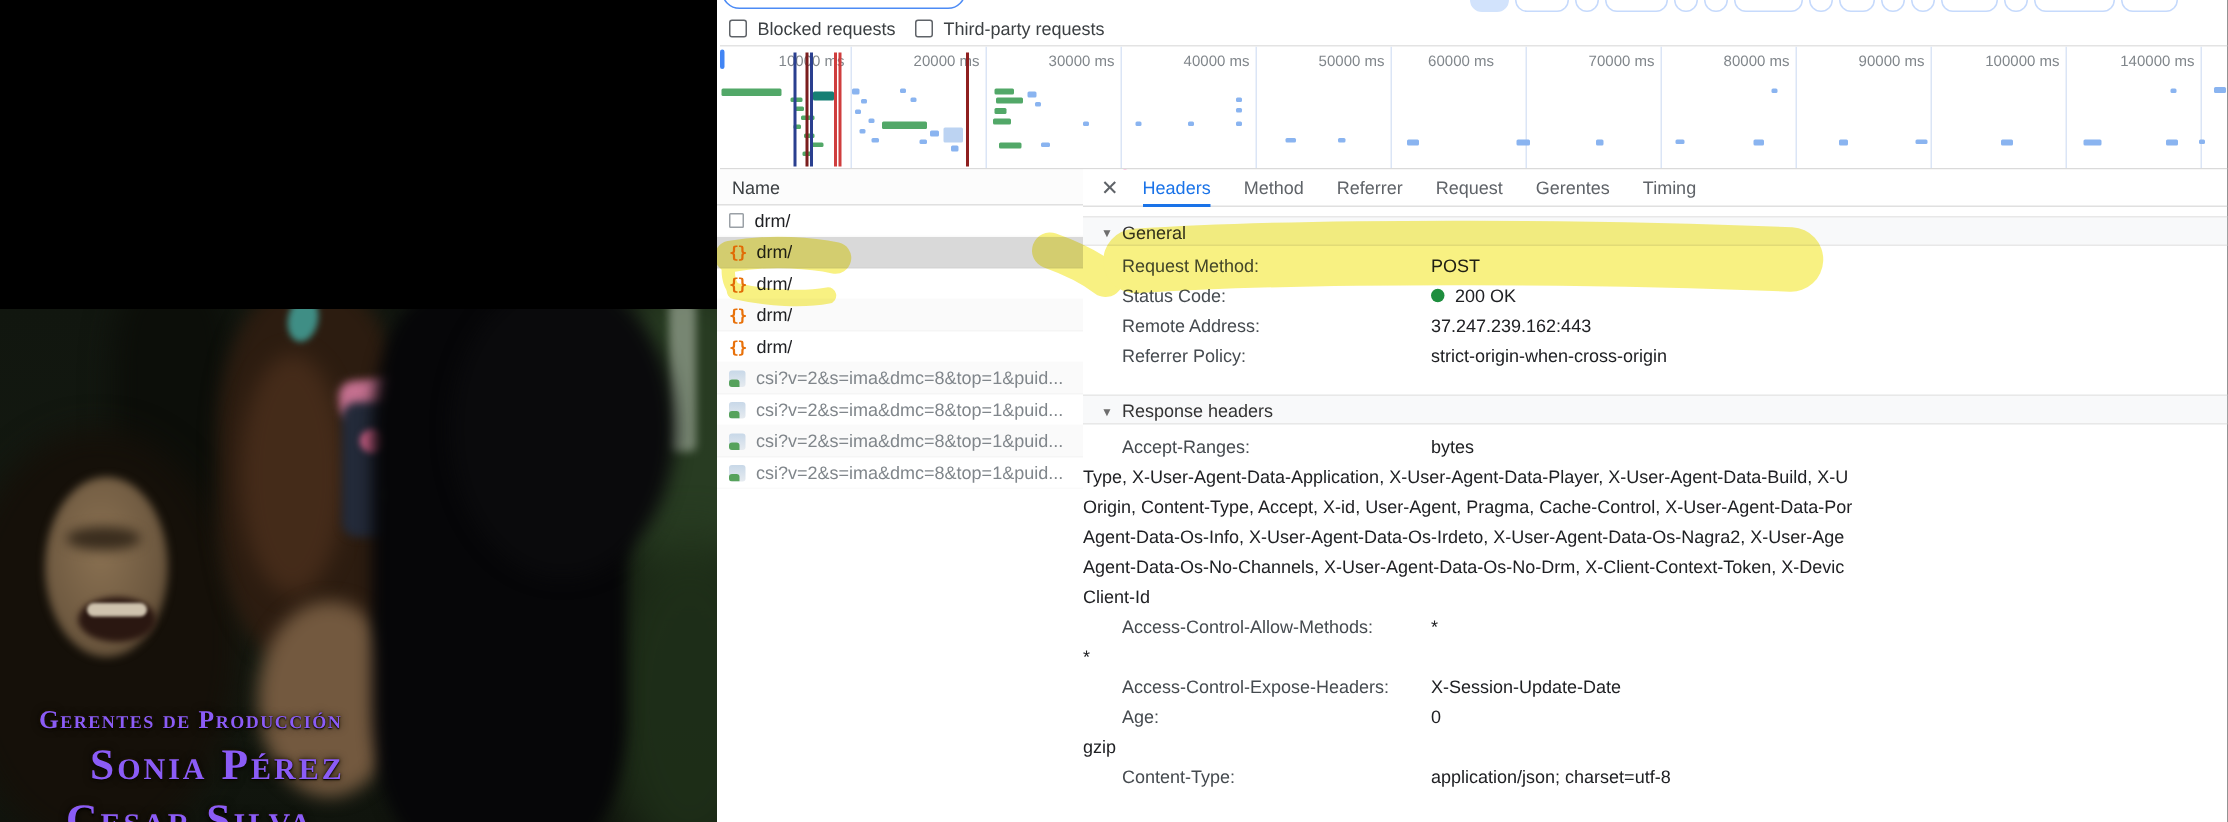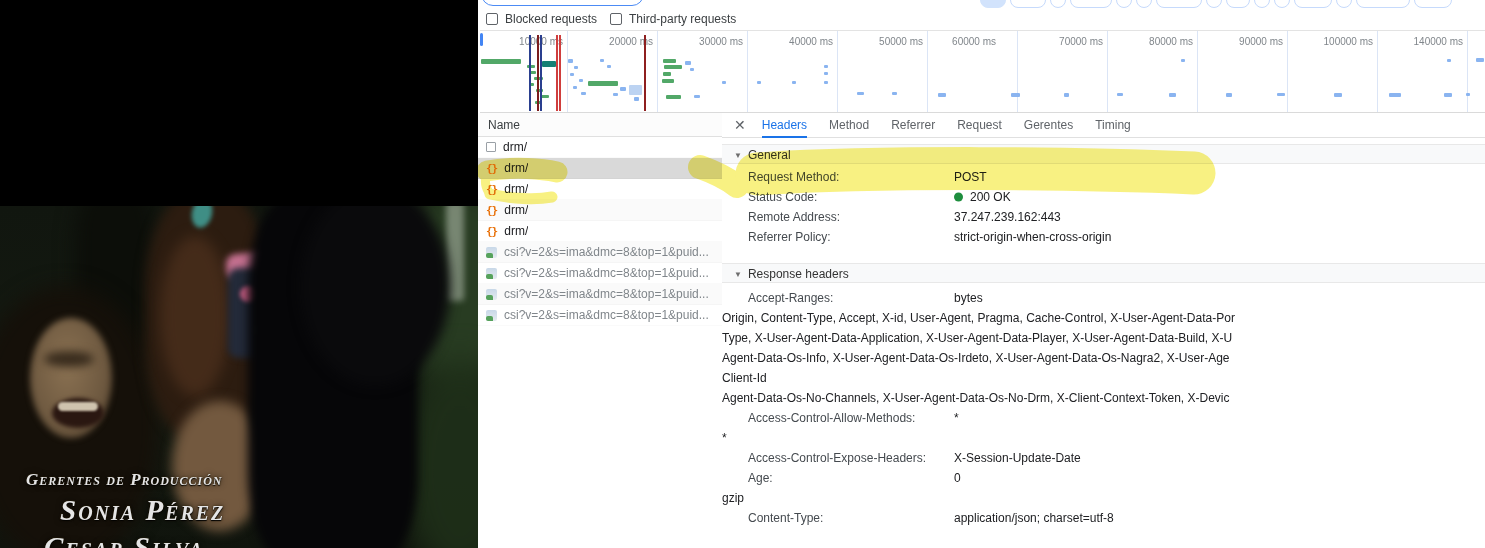--- a/index.html
+++ b/index.html
@@ -28,23 +28,23 @@
   .b-strap { left:192px; top:-8px; width:20px; height:30px; background:#3f8e85; filter:blur(2px); transform:rotate(12deg); }
   .b-shoulder { left:172px; top:195px; width:95px; height:130px; background:#73593f; filter:blur(6px); }
   .b-pink { left:226px; top:45px; width:88px; height:26px; background:#c4708f; filter:blur(3px); transform:rotate(-5deg); border-radius:10px; }
   .b-floral { left:228px; top:62px; width:85px; height:90px; background:#232a39; filter:blur(3px); border-radius:10px; }
   .b-rose1 { left:240px; top:80px; width:18px; height:16px; background:#c95f85; filter:blur(2px); }
   .b-rose2 { left:272px; top:100px; width:16px; height:14px; background:#b8547a; filter:blur(2px); }
   .b-leaf1 { left:256px; top:118px; width:14px; height:12px; background:#4f7a4a; filter:blur(2px); }
   .b-dark-right { left:248px; top:-10px; width:170px; height:370px; background:#060608; filter:blur(5px); border-radius:25%; }
   .b-hair-right { left:300px; top:-20px; width:150px; height:200px; background:#0a0a0c; filter:blur(6px); }
 
-  .credit { position:absolute; color:#e5e5e5; font-family:"Liberation Serif", serif;
+  .credit { position:absolute; color:#8b5cf6; font-family:"Liberation Serif", serif;
             font-variant:small-caps; font-weight:bold;
-            text-shadow:0 1px 1px #000, 0 0 6px rgba(0,0,0,.8), 0 0 2px #3a2a05;font-style:italic; }
+            text-shadow:0 1px 1px #000, 0 0 6px rgba(0,0,0,.8), 0 0 2px #3a2a05; }
   .credit-1 { left:26px; top:470px; font-size:17px; letter-spacing:1px; }
   .credit-2 { left:60px; top:494px; font-size:29px; letter-spacing:2px; }
   .credit-3 { left:44px; top:531px; font-size:29px; letter-spacing:2px; }
 
   
   #devtools { position:absolute; left:478px; top:0; width:1007px; height:548px;
               background:#fff; font-size:12px; color:#202124; }
 
   #dt-topbar { position:absolute; left:0; top:0; width:1007px; height:30px; background:#fff; overflow:hidden; }
   #filter-input { position:absolute; left:3px; top:-18px; width:163px; height:24px;
@@ -344,25 +344,25 @@
       </div>
       <div class="kv-rows resp" id="response-rows">
           <div class="kv-row">
             <div class="kv-key">Accept-Ranges:</div>
             <div class="kv-val">
               <div class="kv-line">bytes</div>
             </div>
           </div>
           <div class="kv-row">
             <div class="kv-val">
+              <div class="kv-line">Type, X-User-Agent-Data-Application, X-User-Agent-Data-Player, X-User-Agent-Data-Build, X-U</div>
               <div class="kv-line">Origin, Content-Type, Accept, X-id, User-Agent, Pragma, Cache-Control, X-User-Agent-Data-Por</div>
-              <div class="kv-line">Type, X-User-Agent-Data-Application, X-User-Agent-Data-Player, X-User-Agent-Data-Build, X-U</div>
               <div class="kv-line">Agent-Data-Os-Info, X-User-Agent-Data-Os-Irdeto, X-User-Agent-Data-Os-Nagra2, X-User-Age</div>
+              <div class="kv-line">Agent-Data-Os-No-Channels, X-User-Agent-Data-Os-No-Drm, X-Client-Context-Token, X-Devic</div>
               <div class="kv-line">Client-Id</div>
-              <div class="kv-line">Agent-Data-Os-No-Channels, X-User-Agent-Data-Os-No-Drm, X-Client-Context-Token, X-Devic</div>
             </div>
           </div>
           <div class="kv-row">
             <div class="kv-key">Access-Control-Allow-Methods:</div>
             <div class="kv-val">
               <div class="kv-line">*</div>
             </div>
           </div>
           <div class="kv-row">
             <div class="kv-val">

